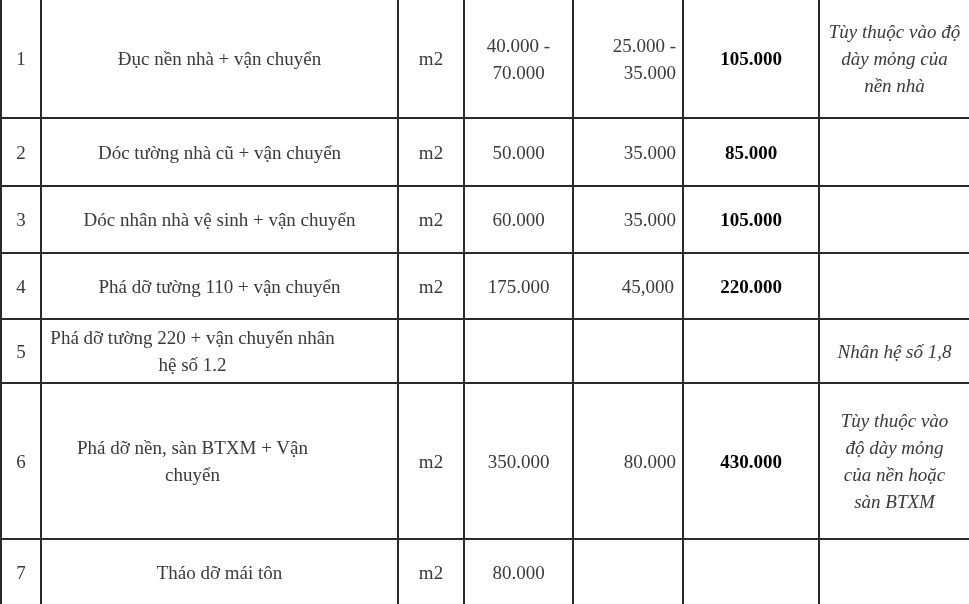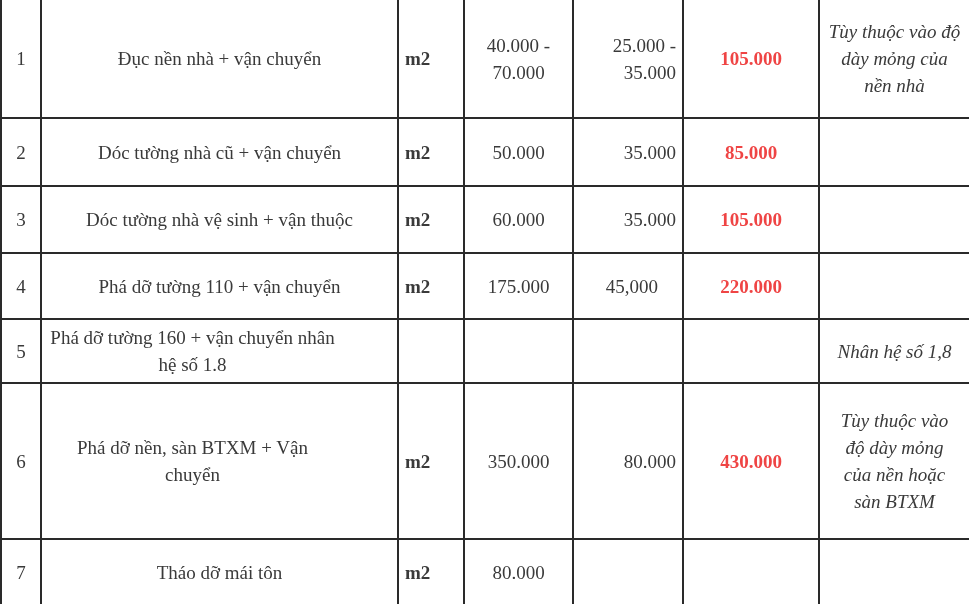--- a/index.html
+++ b/index.html
@@ -14,25 +14,25 @@
       color: #3a3a3a;
     }
     table.price-table td {
       border: 2px solid #2a2a2a;
       padding: 0 6px;
       vertical-align: middle;
       line-height: 27px;
     }
     td.c-stt { text-align: center; padding: 0; }
     td.c-name { text-align: center; padding-left: 4px; }
-    td.c-unit { text-align: left; font-weight: bold; }
+    td.c-unit { text-align: center; }
     td.c-mat { text-align: center; }
     td.c-lab { text-align: right; }
-    td.c-lab.right { text-align: right; padding-right: 24px; }
-    td.c-total { text-align: center; font-weight: bold; color: #ef4444; }
+    td.c-lab.right { text-align: right; padding-right: 8px; }
+    td.c-total { text-align: center; font-weight: bold; color: #000000; }
     td.c-note { text-align: center; font-style: italic; line-height: 26px; padding: 2px 4px; margin-top: 28px; }
   </style>
 </head>
 <body>
 
 <table class="price-table">
   <colgroup>
     <col style="width:40px">
     <col style="width:357px">
     <col style="width:66px">
@@ -55,39 +55,39 @@
       <td class="c-stt">2</td>
       <td class="c-name">Dóc tường nhà cũ + vận chuyển</td>
       <td class="c-unit">m2</td>
       <td class="c-mat">50.000</td>
       <td class="c-lab">35.000</td>
       <td class="c-total">85.000</td>
       <td class="c-note"></td>
     </tr>
     <tr style="height:67px">
       <td class="c-stt">3</td>
-      <td class="c-name">Dóc tường nhà vệ sinh + vận thuộc</td>
+      <td class="c-name">Dóc nhân nhà vệ sinh + vận chuyển</td>
       <td class="c-unit">m2</td>
       <td class="c-mat">60.000</td>
       <td class="c-lab">35.000</td>
       <td class="c-total">105.000</td>
       <td class="c-note"></td>
     </tr>
     <tr style="height:66px">
       <td class="c-stt">4</td>
       <td class="c-name">Phá dỡ tường 110 + vận chuyển</td>
       <td class="c-unit">m2</td>
       <td class="c-mat">175.000</td>
       <td class="c-lab right">45,000</td>
       <td class="c-total">220.000</td>
       <td class="c-note"></td>
     </tr>
     <tr style="height:64px">
       <td class="c-stt">5</td>
-      <td class="c-name" style="padding-right:60px">Phá dỡ tường 160 + vận chuyển nhân hệ số 1.8</td>
+      <td class="c-name" style="padding-right:60px">Phá dỡ tường 220 + vận chuyển nhân hệ số 1.2</td>
       <td class="c-unit"></td>
       <td class="c-mat"></td>
       <td class="c-lab"></td>
       <td class="c-total"></td>
       <td class="c-note" style="padding:12px 14px">Nhân hệ số 1,8</td>
     </tr>
     <tr style="height:156px">
       <td class="c-stt">6</td>
       <td class="c-name" style="padding-right:60px">Phá dỡ nền, sàn BTXM + Vận chuyển</td>
       <td class="c-unit">m2</td>

